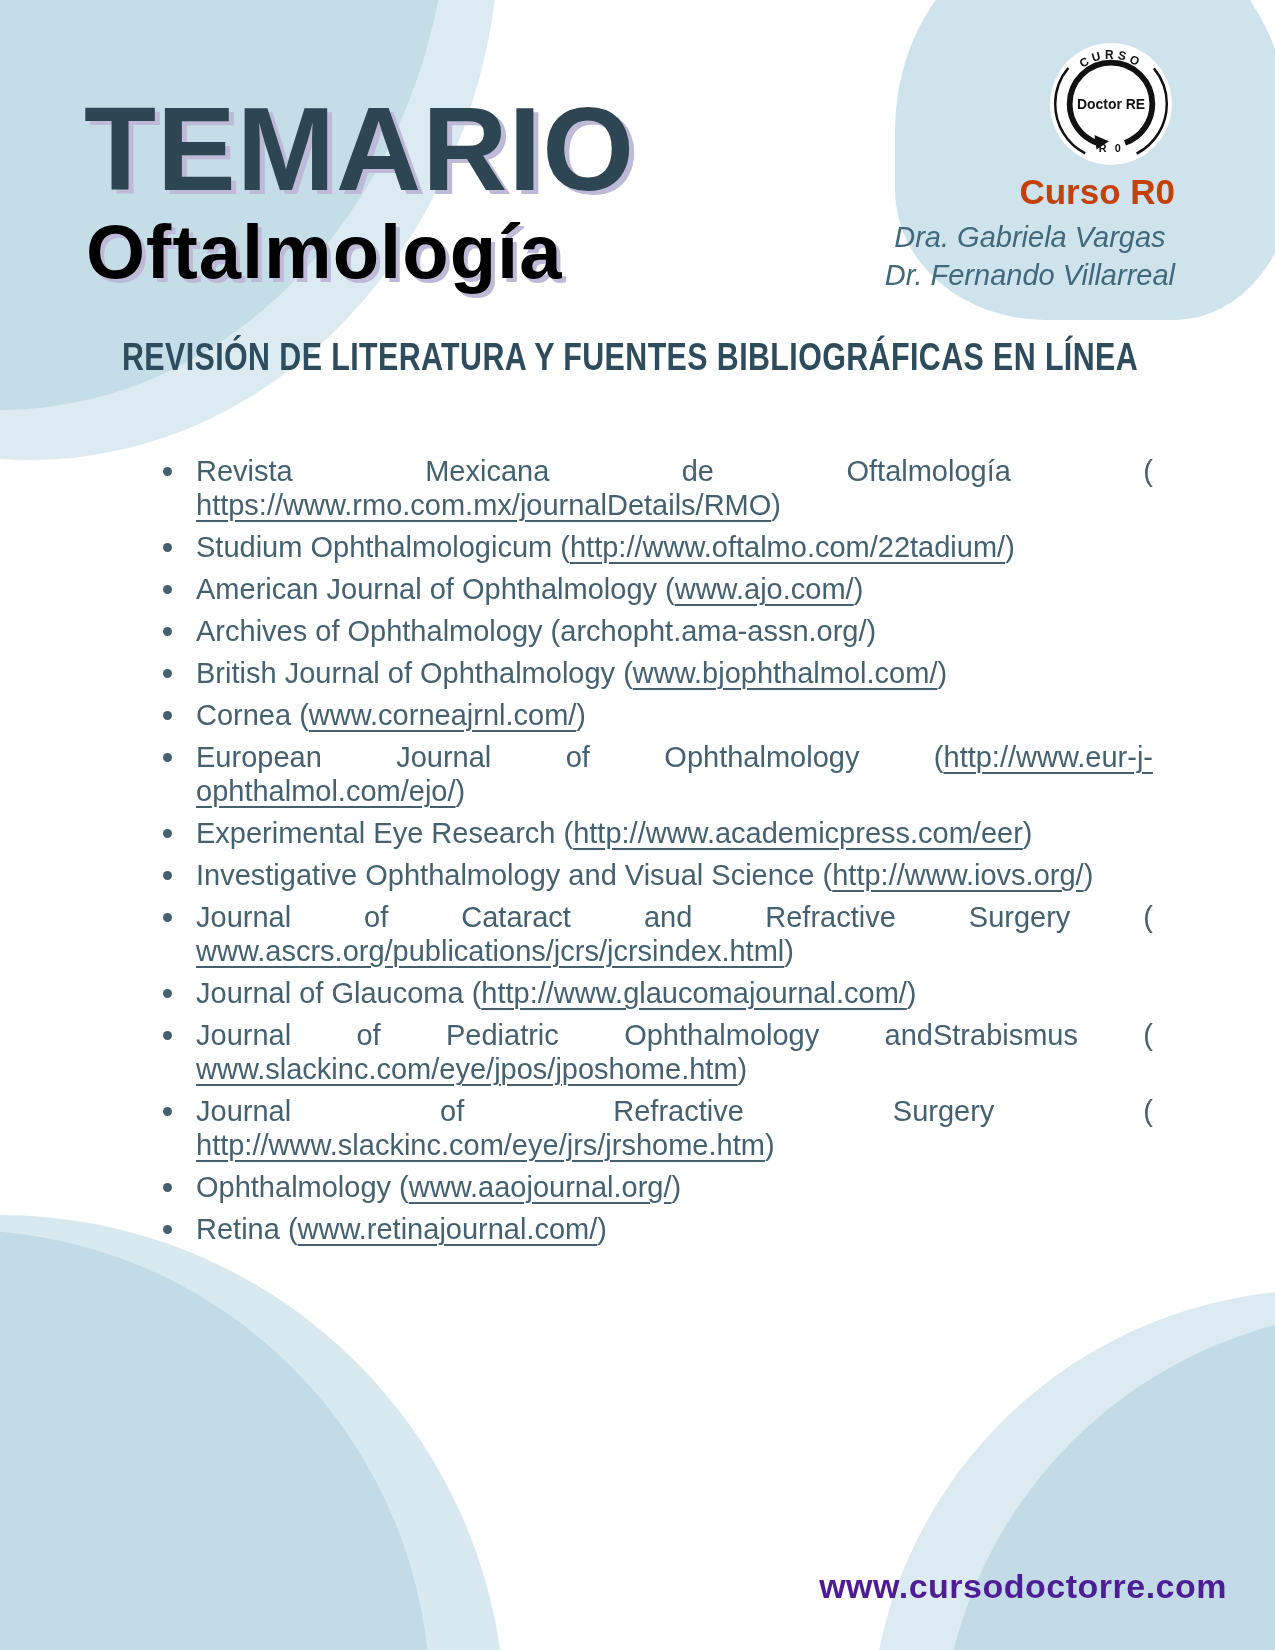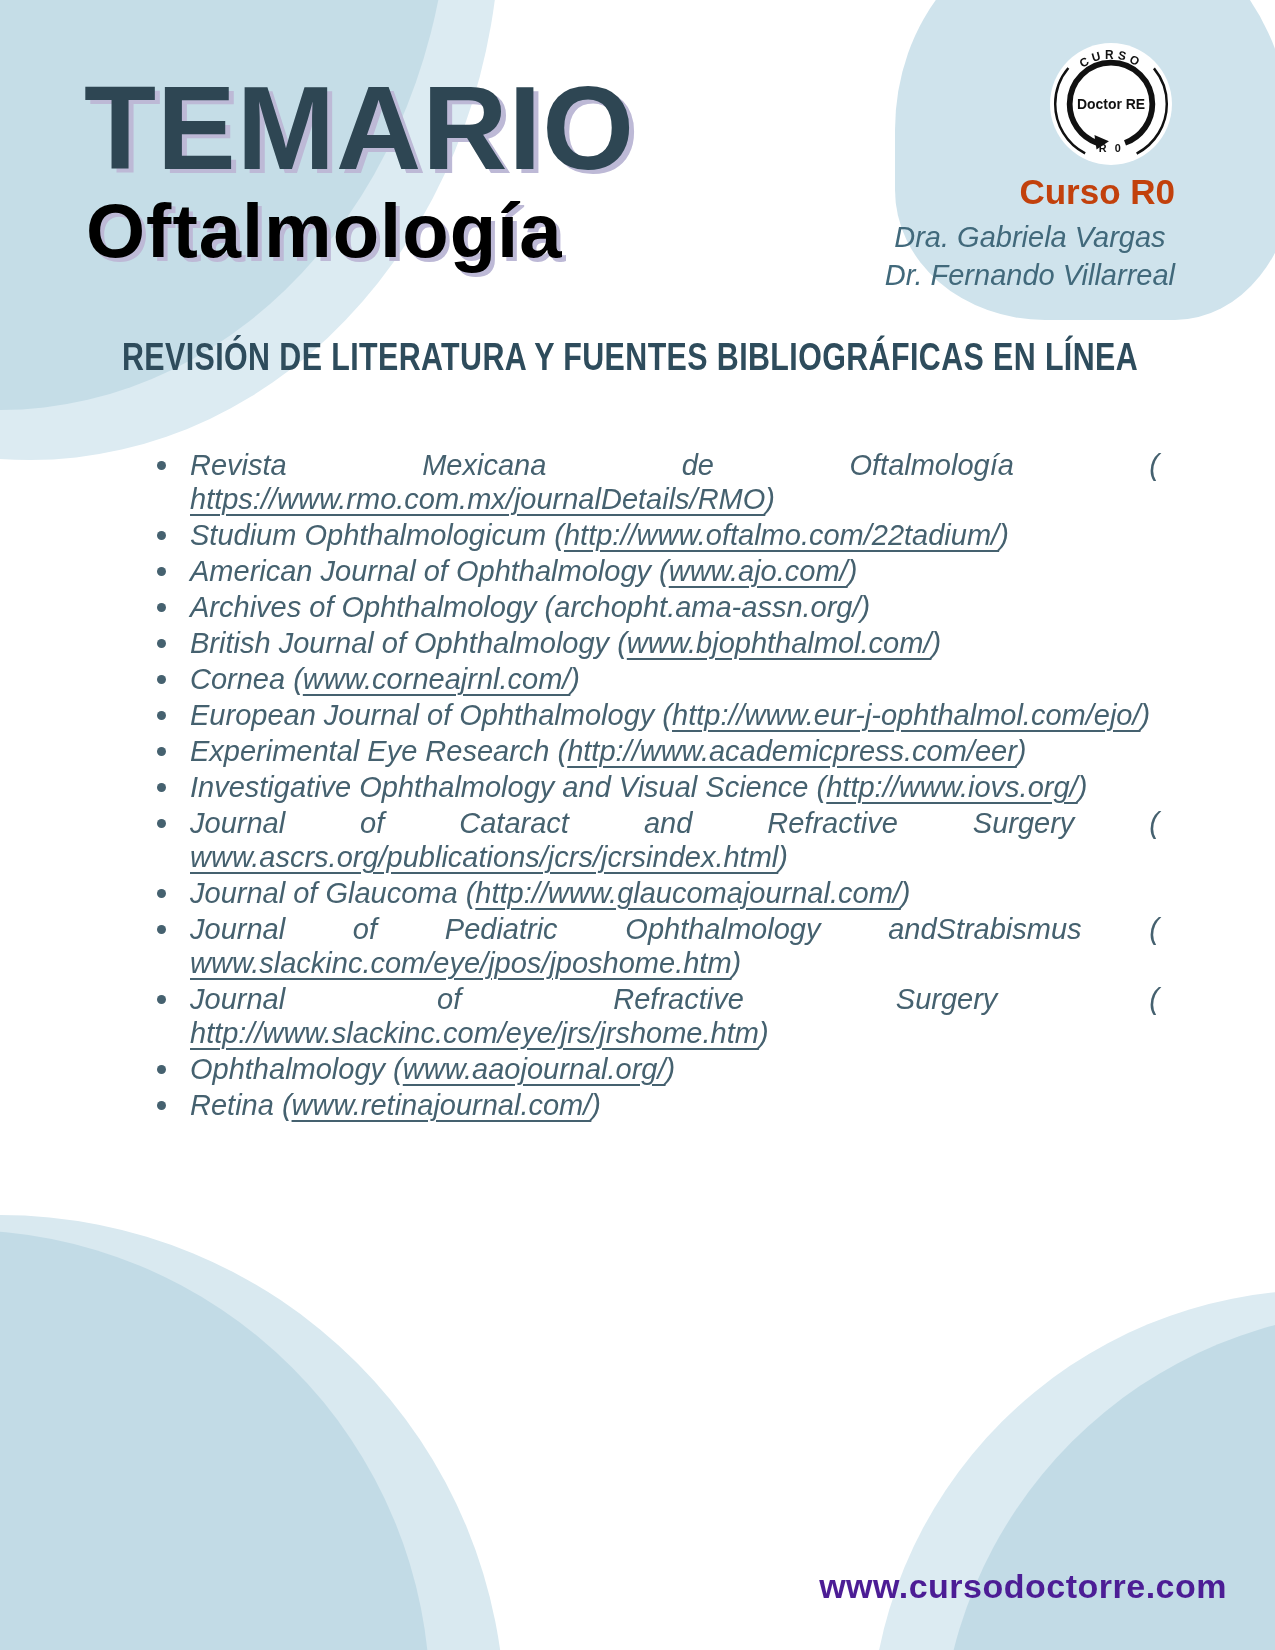--- a/index.html
+++ b/index.html
@@ -12,21 +12,21 @@
   .blob-tl-light{left:-440px;top:-620px;width:940px;height:1080px;background:#dcebf2;}
   .blob-tl-mid{left:-450px;top:-650px;width:900px;height:1060px;background:#c5dde7;}
   .blob-tr{left:895px;top:-70px;width:400px;height:390px;background:#cfe3ec;
     border-radius:170px 160px 120px 150px / 200px 230px 150px 130px;}
   .blob-br-light{left:870px;top:1290px;width:900px;height:900px;background:#dcebf2;}
   .blob-br-mid{left:940px;top:1310px;width:900px;height:900px;background:#c2dbe6;}
   .blob-bl-light{left:-505px;top:1215px;width:1010px;height:1010px;background:#d9e9f0;}
   .blob-bl-mid{left:-510px;top:1230px;width:940px;height:940px;background:#c2dbe6;}
 
   
-  .title-block{position:absolute;left:84px;top:69px;z-index:3;}
+  .title-block{position:absolute;left:84px;top:90px;z-index:3;}
   .main-title{
     font-size:118px;font-weight:700;line-height:1.0;letter-spacing:1px;
     color:#2e4653;text-shadow:5px 4px 0 #bdb9d6;margin:0;
   }
   .sub-title{
     font-size:76px;font-weight:700;line-height:1.0;letter-spacing:1px;
     color:#000000;text-shadow:4px 4px 0 #bdb9d6;margin:6px 0 0 2px;
   }
 
   
@@ -44,21 +44,21 @@
     transform:scaleX(.8);transform-origin:left center;white-space:nowrap;
   }
 
   
   .bib-list{
     position:absolute;left:150px;top:446px;width:973px;z-index:3;
     margin:0;padding:0 0 0 38px;list-style:none;
     font-size:29px;line-height:34px;color:#45616f;
     text-align:justify;text-align-last:left;
   }
-  .bib-list li{position:relative;margin:2px;padding:0;font-style:italic;}
+  .bib-list li{position:relative;margin:8px;padding:0;}
   .bib-list li::before{
     content:"";position:absolute;left:-33px;top:13px;width:9px;height:9px;
     border-radius:50%;background:#45616f;
   }
   .link{color:#45616f;}
   .link.u{text-decoration:underline;text-decoration-thickness:2px;text-underline-offset:5px;}
 
   
   .footer-site{
     position:absolute;right:48px;bottom:44px;z-index:3;

